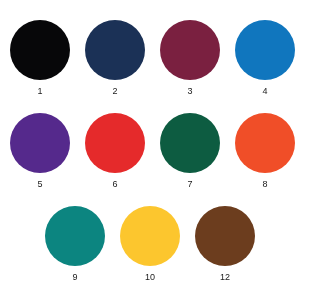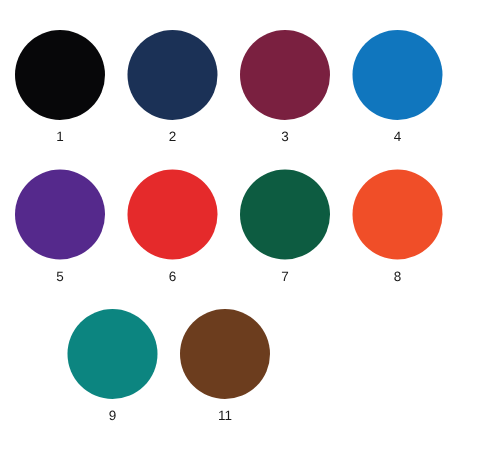--- a/index.html
+++ b/index.html
@@ -105,18 +105,22 @@
       <span class="swatch-label">8</span>
     </div>
   </div>
 
   <div class="swatch-row" id="swatch-row-3">
     <div class="swatch-cell">
       <span class="swatch-circle" style="background-color: rgb(12, 133, 128);"></span>
       <span class="swatch-label">9</span>
     </div>
     <div class="swatch-cell">
+      <span class="swatch-circle" style="background-color: rgb(252, 198, 46);"></span>
+      <span class="swatch-label">10</span>
+    </div>
+    <div class="swatch-cell">
       <span class="swatch-circle" style="background-color: rgb(108, 61, 30);"></span>
-      <span class="swatch-label">11</span>
+      <span class="swatch-label">12</span>
     </div>
   </div>
 
 </div>
 
 </body></html>

